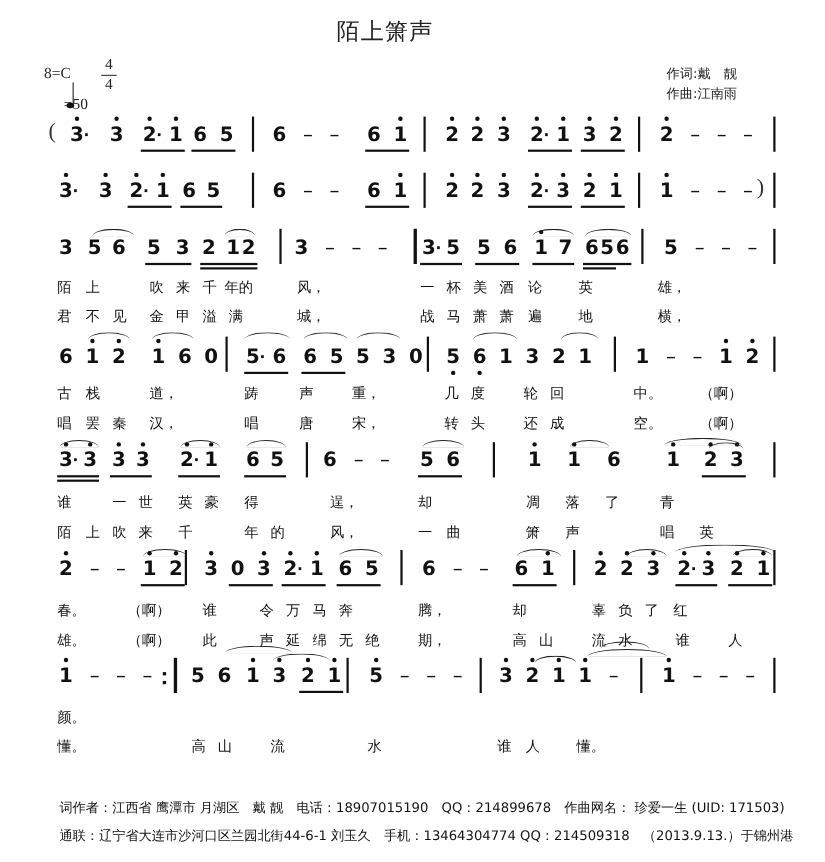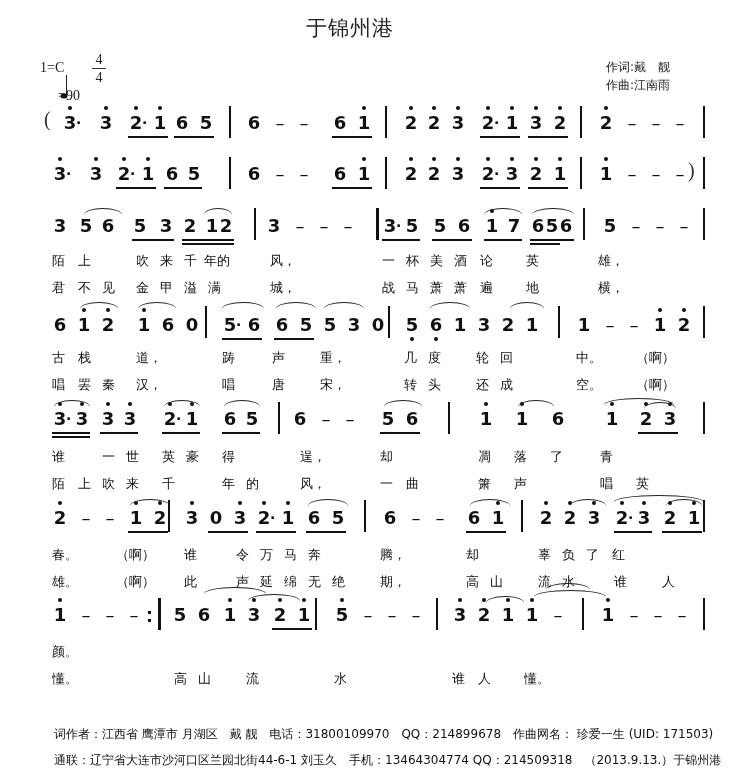--- a/index.html
+++ b/index.html
@@ -35,33 +35,33 @@
 
   .paren { position: absolute; font-family: "Liberation Serif", serif; font-size: 20px; color: #333; }
 
   .lyric { position: absolute; font-size: 13px; color: #111; white-space: nowrap; }
 
   .footer { position: absolute; left: 54px; font-size: 12px; color: #111; white-space: nowrap; }
 </style>
 </head>
 <body>
 
-<div class="title">于锦州港</div>
-
-<div class="key">1=C</div>
+<div class="title">陌上箫声</div>
+
+<div class="key">8=C</div>
 <div class="meter">
   <span>4</span>
   <span class="bar"></span>
   <span>4</span>
 </div>
 <svg class="tempo-note" viewBox="0 0 8 26">
   <line x1="6.5" y1="1" x2="6.5" y2="21" stroke="#222" stroke-width="1"></line>
   <ellipse cx="4" cy="22" rx="3.5" ry="2.5" fill="#111"></ellipse>
 </svg>
-<div class="tempo">=90</div>
+<div class="tempo">=50</div>
 
 <div class="credits">
   <div>作词:戴　靓</div>
   <div>作曲:江南雨</div>
 </div>
 
 <div class="paren" style="left:44px; top:108px;">(</div>
 <div class="paren" style="left:688px; top:159px;">)</div>
 
 <div id="score">
@@ -446,14 +446,14 @@
     <div class="lyric" style="left: 52px; top: 670px;">懂。</div>
     <div class="lyric" style="left: 174px; top: 670px;">高</div>
     <div class="lyric" style="left: 198px; top: 670px;">山</div>
     <div class="lyric" style="left: 246px; top: 670px;">流</div>
     <div class="lyric" style="left: 334px; top: 670px;">水</div>
     <div class="lyric" style="left: 452px; top: 670px;">谁</div>
     <div class="lyric" style="left: 478px; top: 670px;">人</div>
     <div class="lyric" style="left: 524px; top: 670px;">懂。</div>
   </div>
 
-<div class="footer" style="top:726px;">词作者：江西省 鹰潭市 月湖区　戴 靓　电话：31800109970　QQ：214899678　作曲网名： 珍爱一生 (UID: 171503)</div>
+<div class="footer" style="top:726px;">词作者：江西省 鹰潭市 月湖区　戴 靓　电话：18907015190　QQ：214899678　作曲网名： 珍爱一生 (UID: 171503)</div>
 <div class="footer" style="top:752px;">通联：辽宁省大连市沙河口区兰园北街44-6-1 刘玉久　手机：13464304774 QQ：214509318　（2013.9.13.）于锦州港</div>
 
 </body></html>

